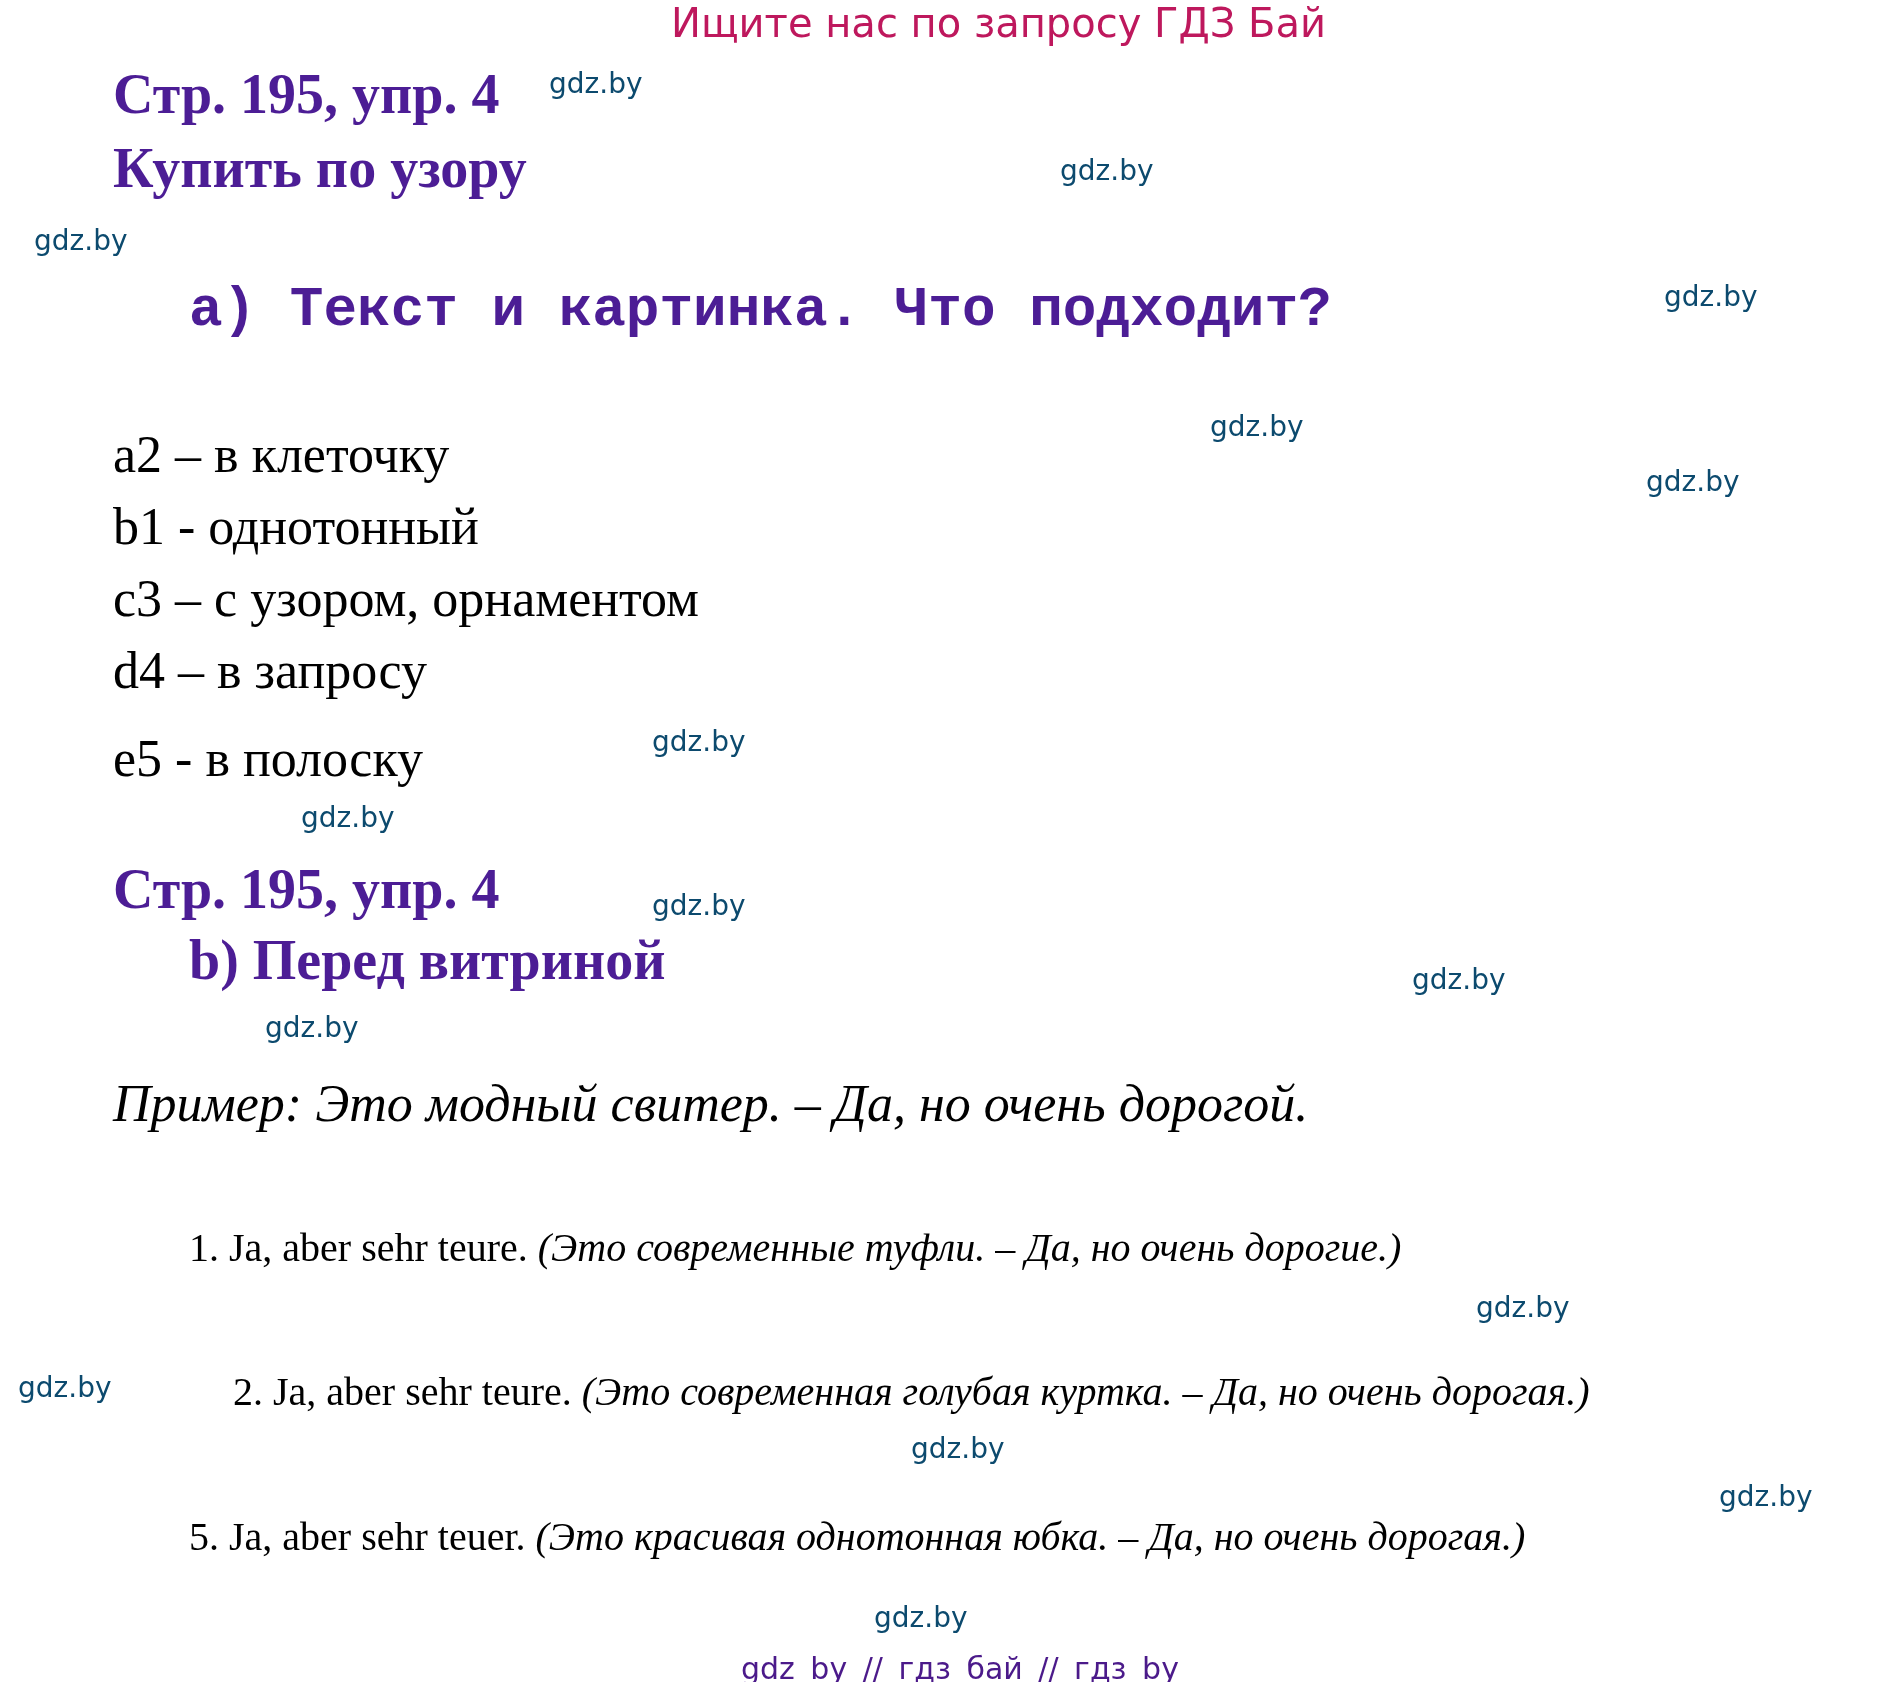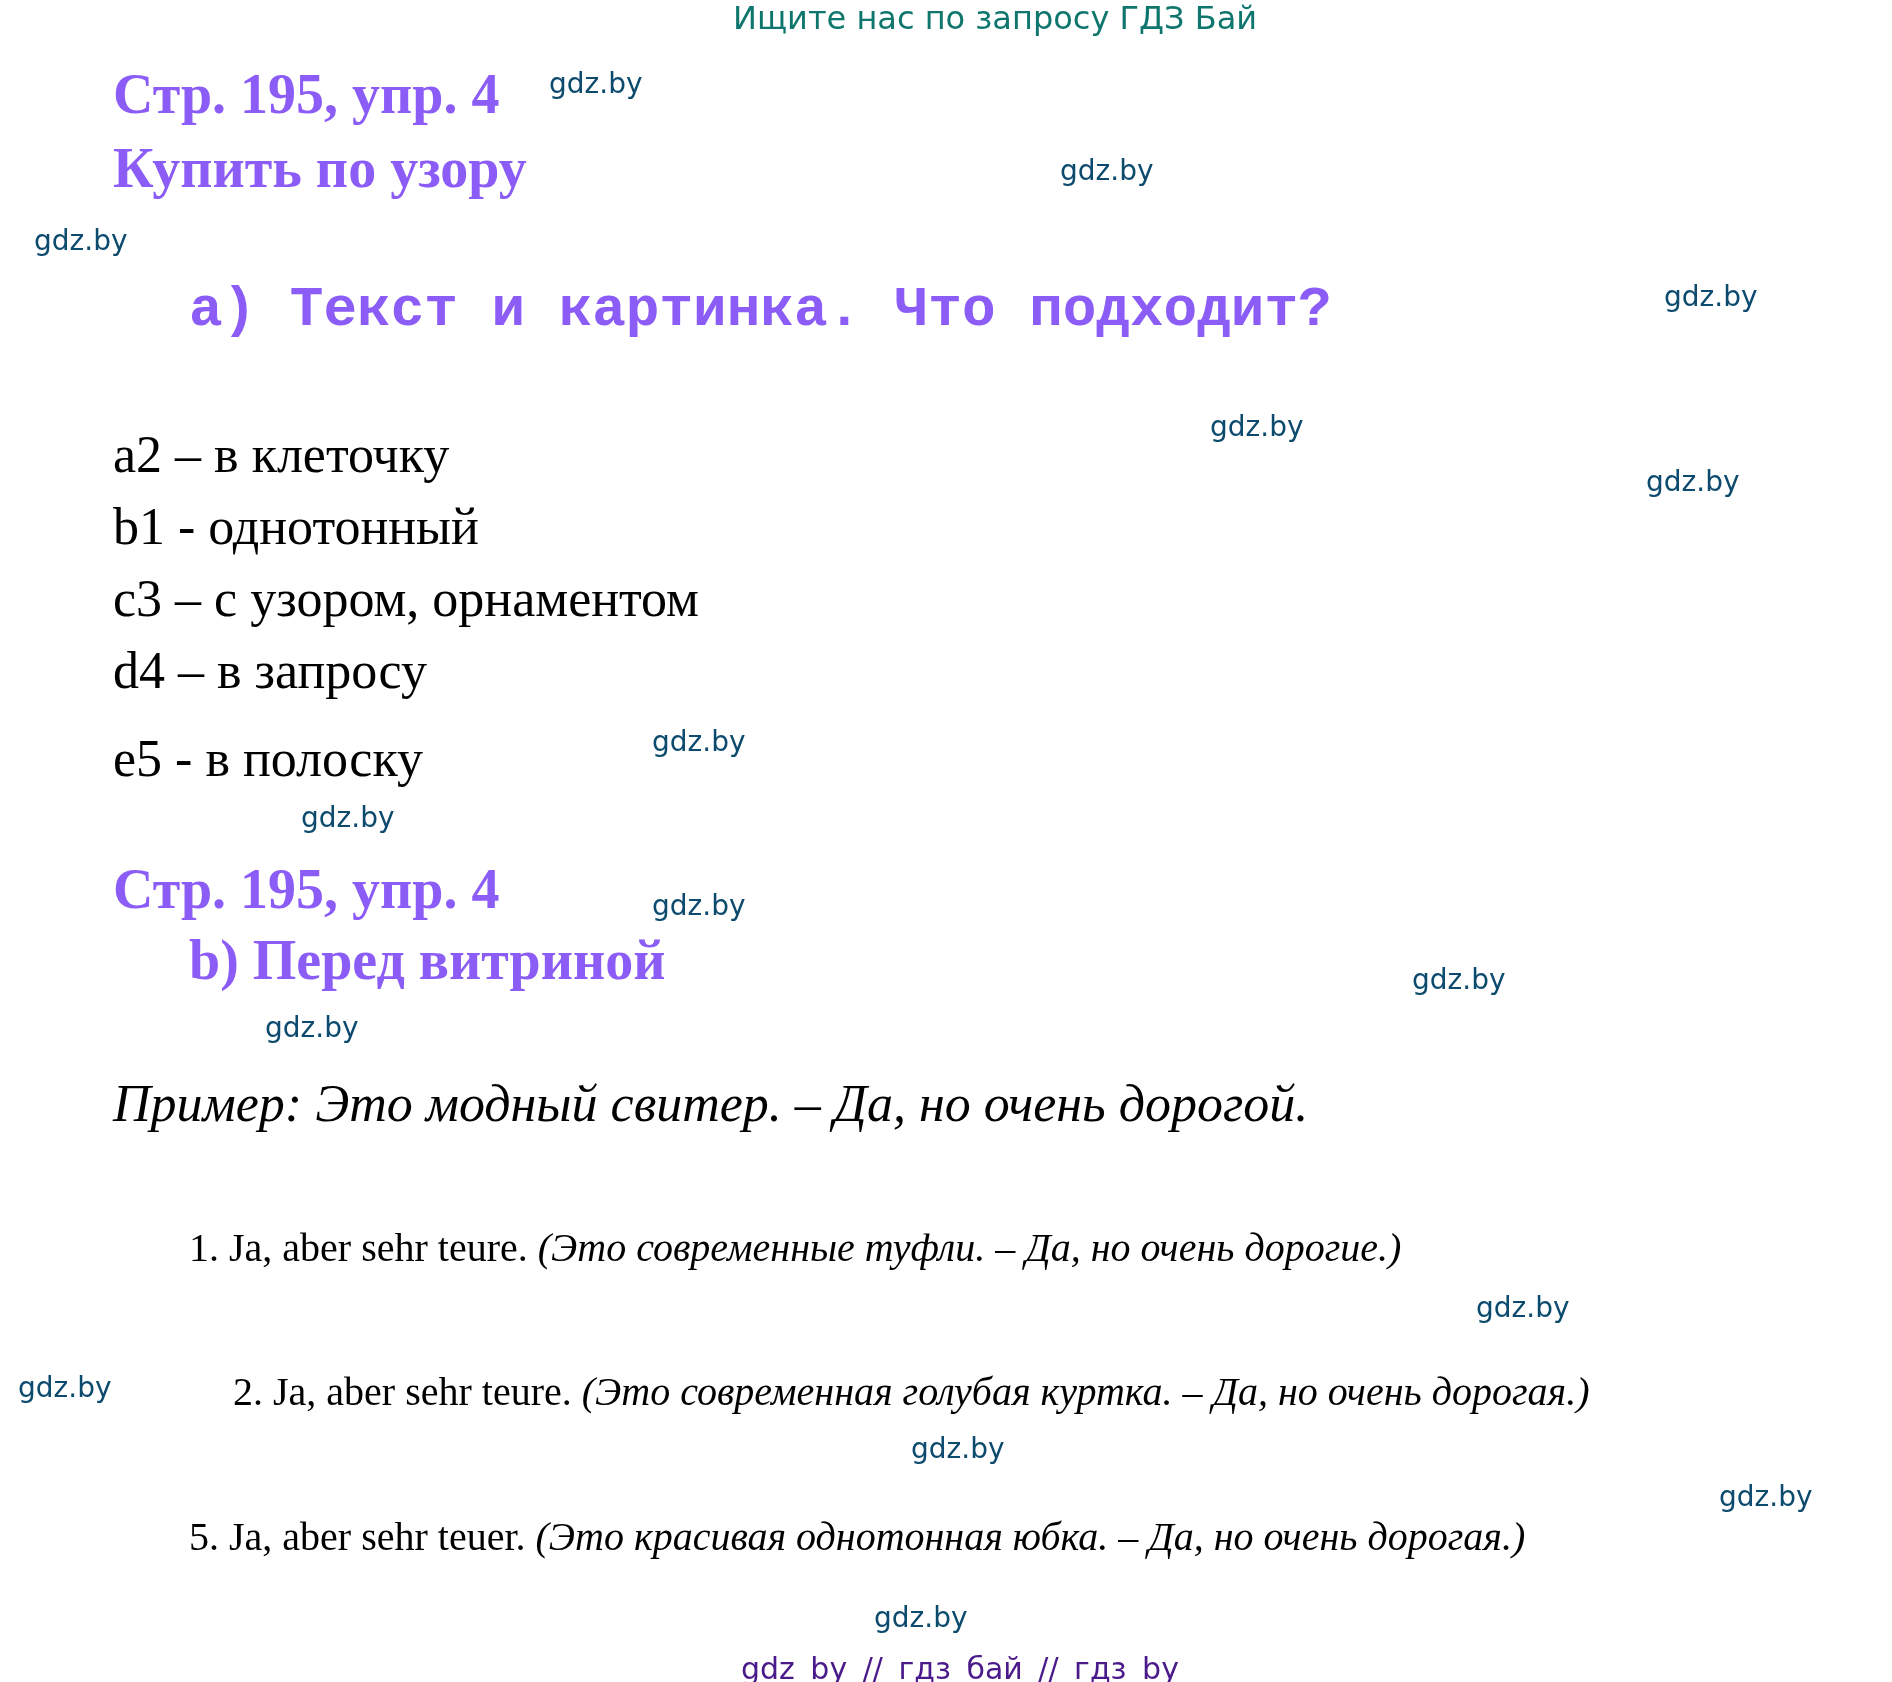--- a/index.html
+++ b/index.html
@@ -1,19 +1,19 @@
 <!DOCTYPE html>
 <html><head>
 <meta charset="utf-8">
 <style>
   html, body { margin:0; padding:0; background:#ffffff; }
   body { width:1892px; height:1682px; position:relative; overflow:hidden; }
   .abs { position:absolute; white-space:nowrap; line-height:1.15; }
-  .header-note { font-family:"DejaVu Sans", sans-serif; font-size:32px; color:#0f766e; left:733px; top:0px; }
-  .h-bold { font-family:"Liberation Serif", serif; font-weight:bold; font-size:56px; color:#8b5cf6; }
+  .header-note { font-family:"DejaVu Sans", sans-serif; font-size:40px; color:#be185d; left:671px; top:0px; }
+  .h-bold { font-family:"Liberation Serif", serif; font-weight:bold; font-size:56px; color:#4c1d95; }
   .body-txt { font-family:"Liberation Serif", serif; font-size:52px; color:#000; }
   .ital { font-style:italic; }
   .wm { font-family:"DejaVu Sans", sans-serif; font-size:28px; color:#0c4a6e; }
   .footer { font-family:"DejaVu Sans", sans-serif; font-size:30px; color:#4b1a8a; left:741px; top:1652px; word-spacing:6px; }
   .para { position:absolute; left:113px; width:1700px; font-family:"Liberation Serif", serif; font-size:40px; line-height:72px; text-align:justify; text-indent:76px; color:#000; }
   .para .ru { font-style:italic; }
 </style>
 </head>
 <body>
 

